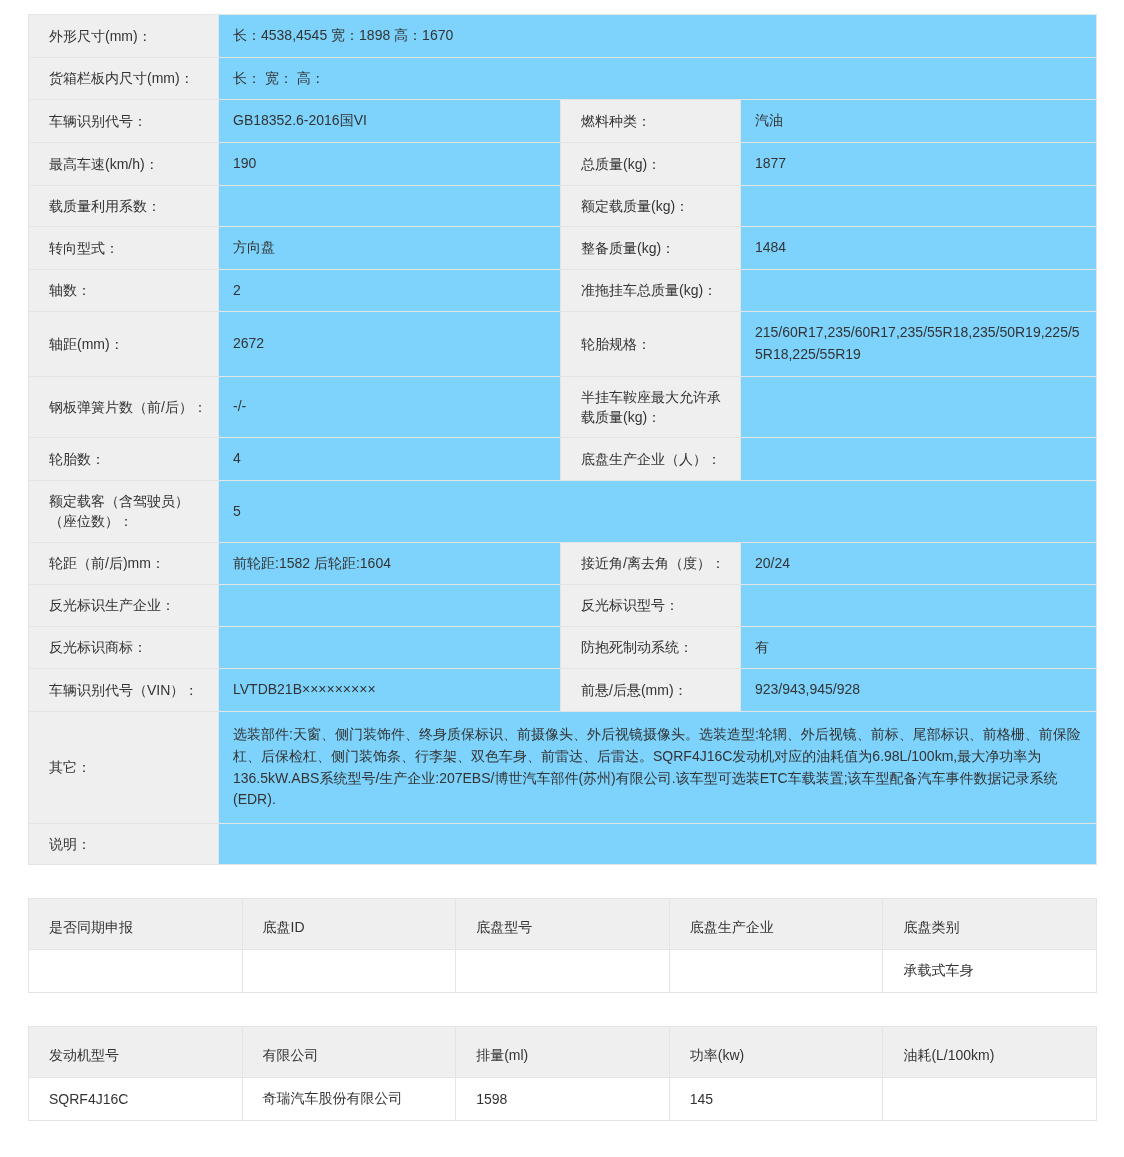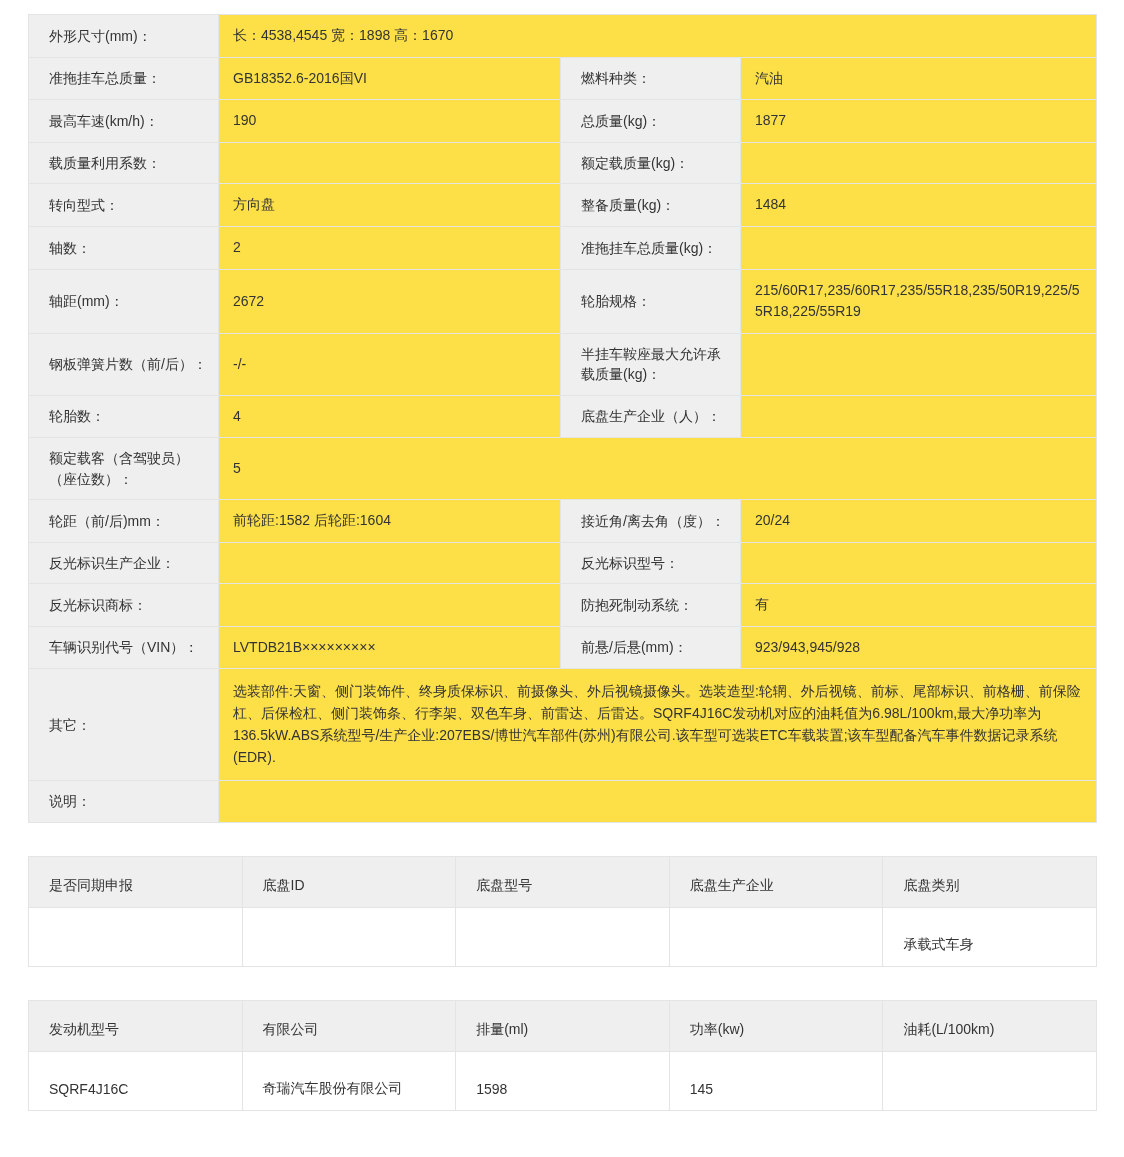--- a/index.html
+++ b/index.html
@@ -31,42 +31,42 @@
     word-break: break-word;
     overflow-wrap: break-word;
   }
   
   .spec td.lbl {
     background: #efefef;
     padding: 10px 8px 10px 20px;
     line-height: 1.45;
   }
   .spec td.val {
-    background: #fde047;
+    background: #7dd3fc;
     padding: 10px 14px;
     line-height: 1.55;
   }
   .spec tr { height: 25px; }
   .spec tr.h61 { height: 61px; }
   .spec tr.h56 { height: 56px; margin-left: 32px; }
   .spec tr.h112 { height: 112px; }
   .spec col.c-lbl1 { width: 190px; }
   .spec col.c-val1 { width: 342px; }
   .spec col.c-lbl2 { width: 180px; }
   .spec col.c-val2 { width: 356px; }
   
   .mini { margin-top: 33px; }
   .mini th {
     background: #efefef;
     padding: 20px 8px 12px 20px;
     height: 43px;
   }
   .mini td {
     background: #ffffff;
-    padding: 28px 8px 12px 20px;
+    padding: 11px 8px 12px 20px;
     height: 43px;
     margin-top: 33px;
   }
   .mini col { width: 213.6px; }
 </style>
 </head>
 <body>
 
 <div class="page">
 
@@ -76,21 +76,25 @@
         <col class="c-val1">
         <col class="c-lbl2">
         <col class="c-val2">
     </colgroup>
     <tbody>
         <tr>
       <td class="lbl">外形尺寸(mm)：</td>
       <td class="val" colspan="3">长：4538,4545 宽：1898 高：1670</td>
     </tr>
     <tr>
-      <td class="lbl">准拖挂车总质量：</td>
+      <td class="lbl">货箱栏板内尺寸(mm)：</td>
+      <td class="val" colspan="3">长： 宽： 高：</td>
+    </tr>
+    <tr>
+      <td class="lbl">车辆识别代号：</td>
       <td class="val">GB18352.6-2016国VI</td>
       <td class="lbl">燃料种类：</td>
       <td class="val">汽油</td>
     </tr>
     <tr>
       <td class="lbl">最高车速(km/h)：</td>
       <td class="val">190</td>
       <td class="lbl">总质量(kg)：</td>
       <td class="val">1877</td>
     </tr>

